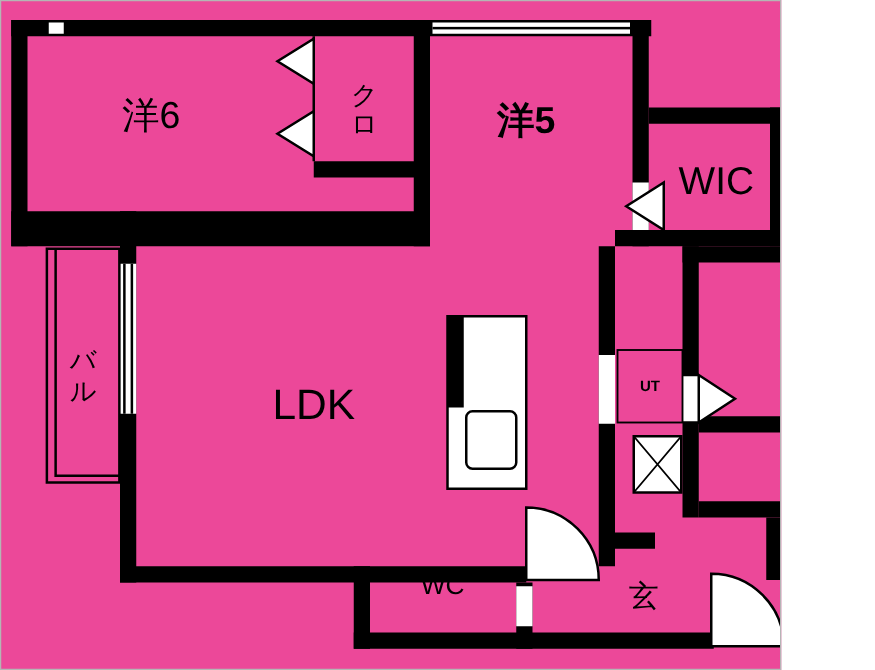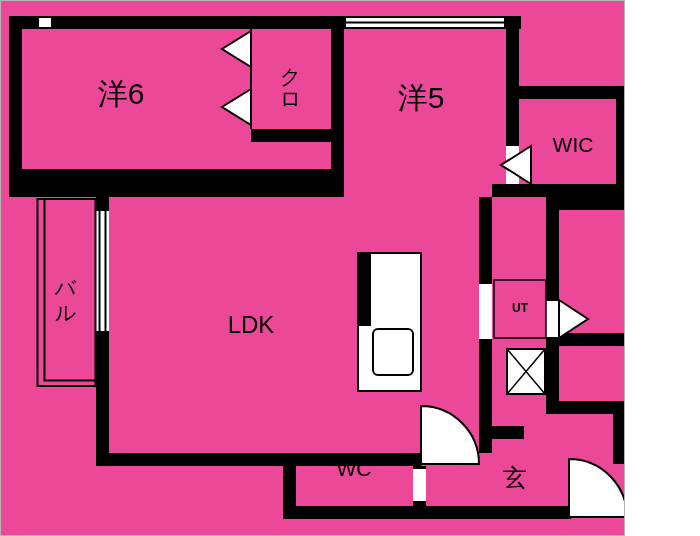--- a/index.html
+++ b/index.html
@@ -22,25 +22,25 @@
     line-height:1.1;
     z-index:5;
   }
   .vert{
     writing-mode:vertical-rl;
     text-orientation:upright;
     letter-spacing:3px;
   }
   .f30{font-size:30px;}
   .f27{font-size:27px;}
-  .f25{font-size:21px;}
+  .f25{font-size:31px;}
   .f24{font-size:24px;}
   .f21{font-size:21px;}
   .f19{font-size:12px;font-weight:bold;}
-  .ldk-block{text-align:center;font-size:24px;}
+  .ldk-block{text-align:center;font-size:34px;}
   .ldk-block div{margin:2px 0;}
 </style>
 </head>
 <body>
 
 <div class="plan">
 
   <svg width="700" height="536" viewBox="0 0 700 536">
 
     <g fill="#000000">
@@ -104,21 +104,21 @@
     </g>
 
     <g fill="#ffffff" stroke="#000000" stroke-width="2">
       <path d="M 420,405 A 58,58 0 0 1 478,463 L 420,463 Z"></path>
       <path d="M 568,458 A 58,58 0 0 1 626,516 L 568,516 Z"></path>
     </g>
   </svg>
 
   <div class="lbl f30" style="left:120px;top:92px;">洋6</div>
   <div class="lbl f21 vert" style="left:290px;top:78px;">クロ</div>
-  <div class="lbl f30" style="left:420px;top:96px;">洋5</div>
+  <div class="lbl f30" style="left:420px;top:96px;font-weight:bold;">洋5</div>
   <div class="lbl f25" style="left:572px;top:144px;">WIC</div>
   <div class="lbl ldk-block" style="left:250px;top:324px;">
     <div>LDK</div>
   </div>
   <div class="lbl f21 vert" style="left:65px;top:290px;">バル</div>
   <div class="lbl f19" style="left:519px;top:308px;">UT</div>
   <div class="lbl f21" style="left:353px;top:468px;">WC</div>
   <div class="lbl f24" style="left:514px;top:477px;">玄</div>
 
 </div>

